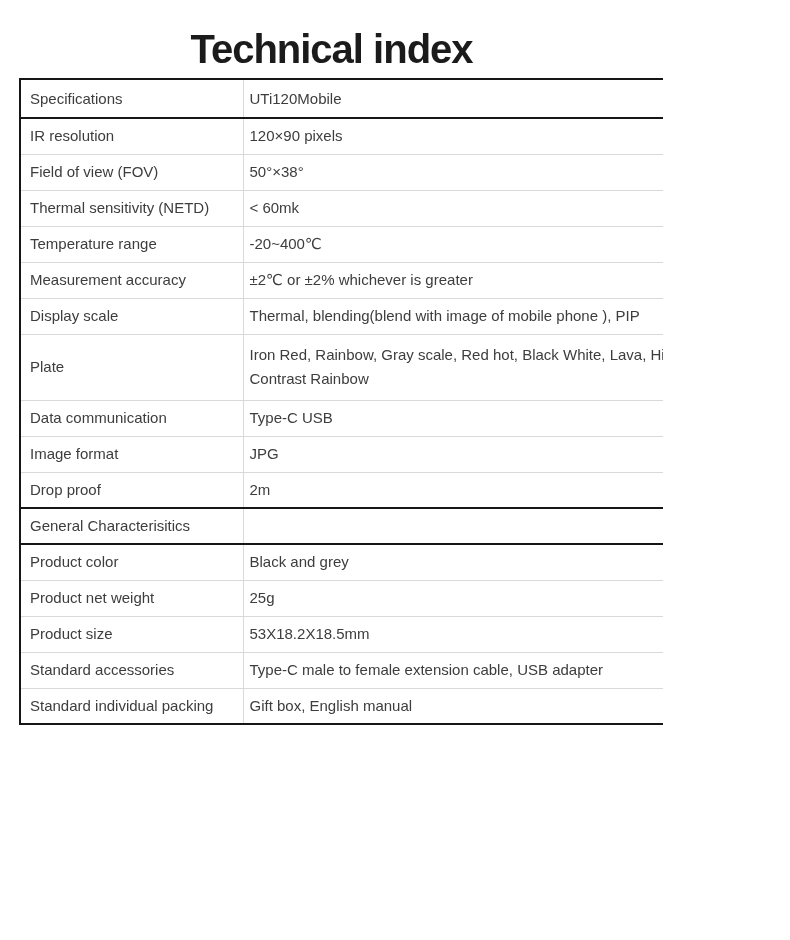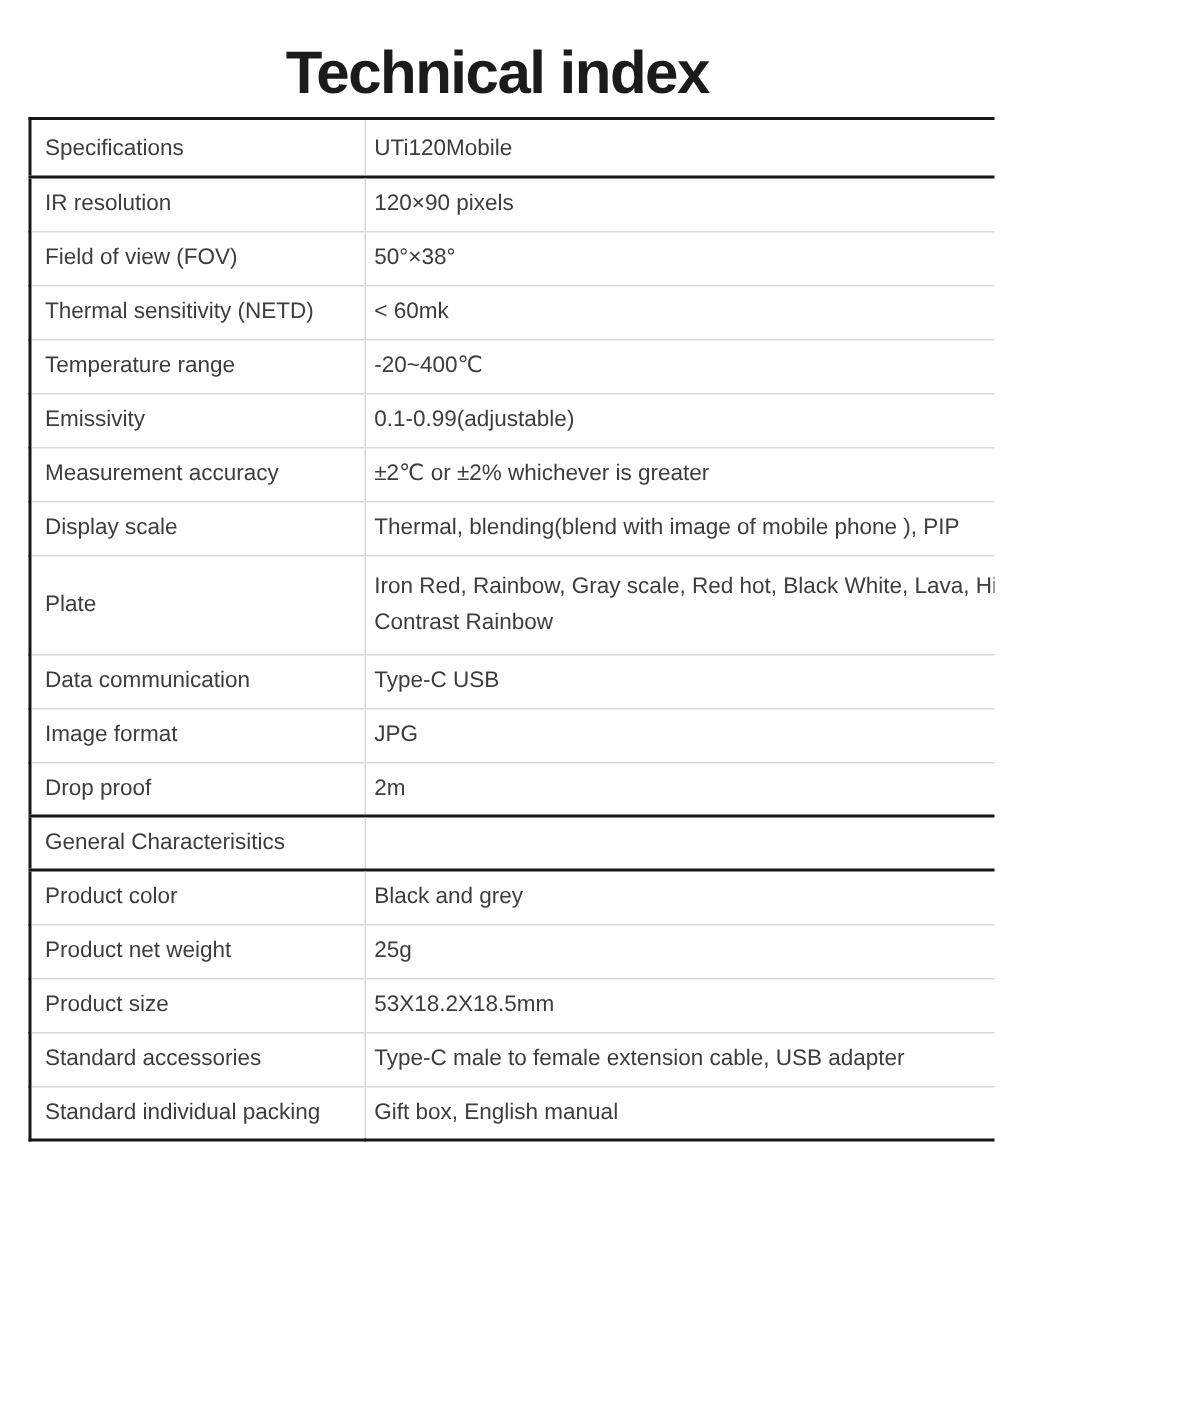--- a/index.html
+++ b/index.html
@@ -85,24 +85,20 @@
         </tr>
         <tr class="">
           <td class="label">Thermal sensitivity (NETD)</td>
           <td class="value">&lt; 60mk</td>
         </tr>
         <tr class="">
           <td class="label">Temperature range</td>
           <td class="value">-20~400℃</td>
         </tr>
         <tr class="">
-          <td class="label">Emissivity</td>
-          <td class="value">0.1-0.99(adjustable)</td>
-        </tr>
-        <tr class="">
           <td class="label">Measurement accuracy</td>
           <td class="value">±2℃ or ±2% whichever is greater</td>
         </tr>
         <tr class="">
           <td class="label">Display scale</td>
           <td class="value">Thermal, blending(blend with image of mobile phone ), PIP</td>
         </tr>
         <tr class="tall">
           <td class="label">Plate</td>
           <td class="value">Iron Red, Rainbow, Gray scale, Red hot, Black White, Lava, High-Contrast Rainbow</td>

